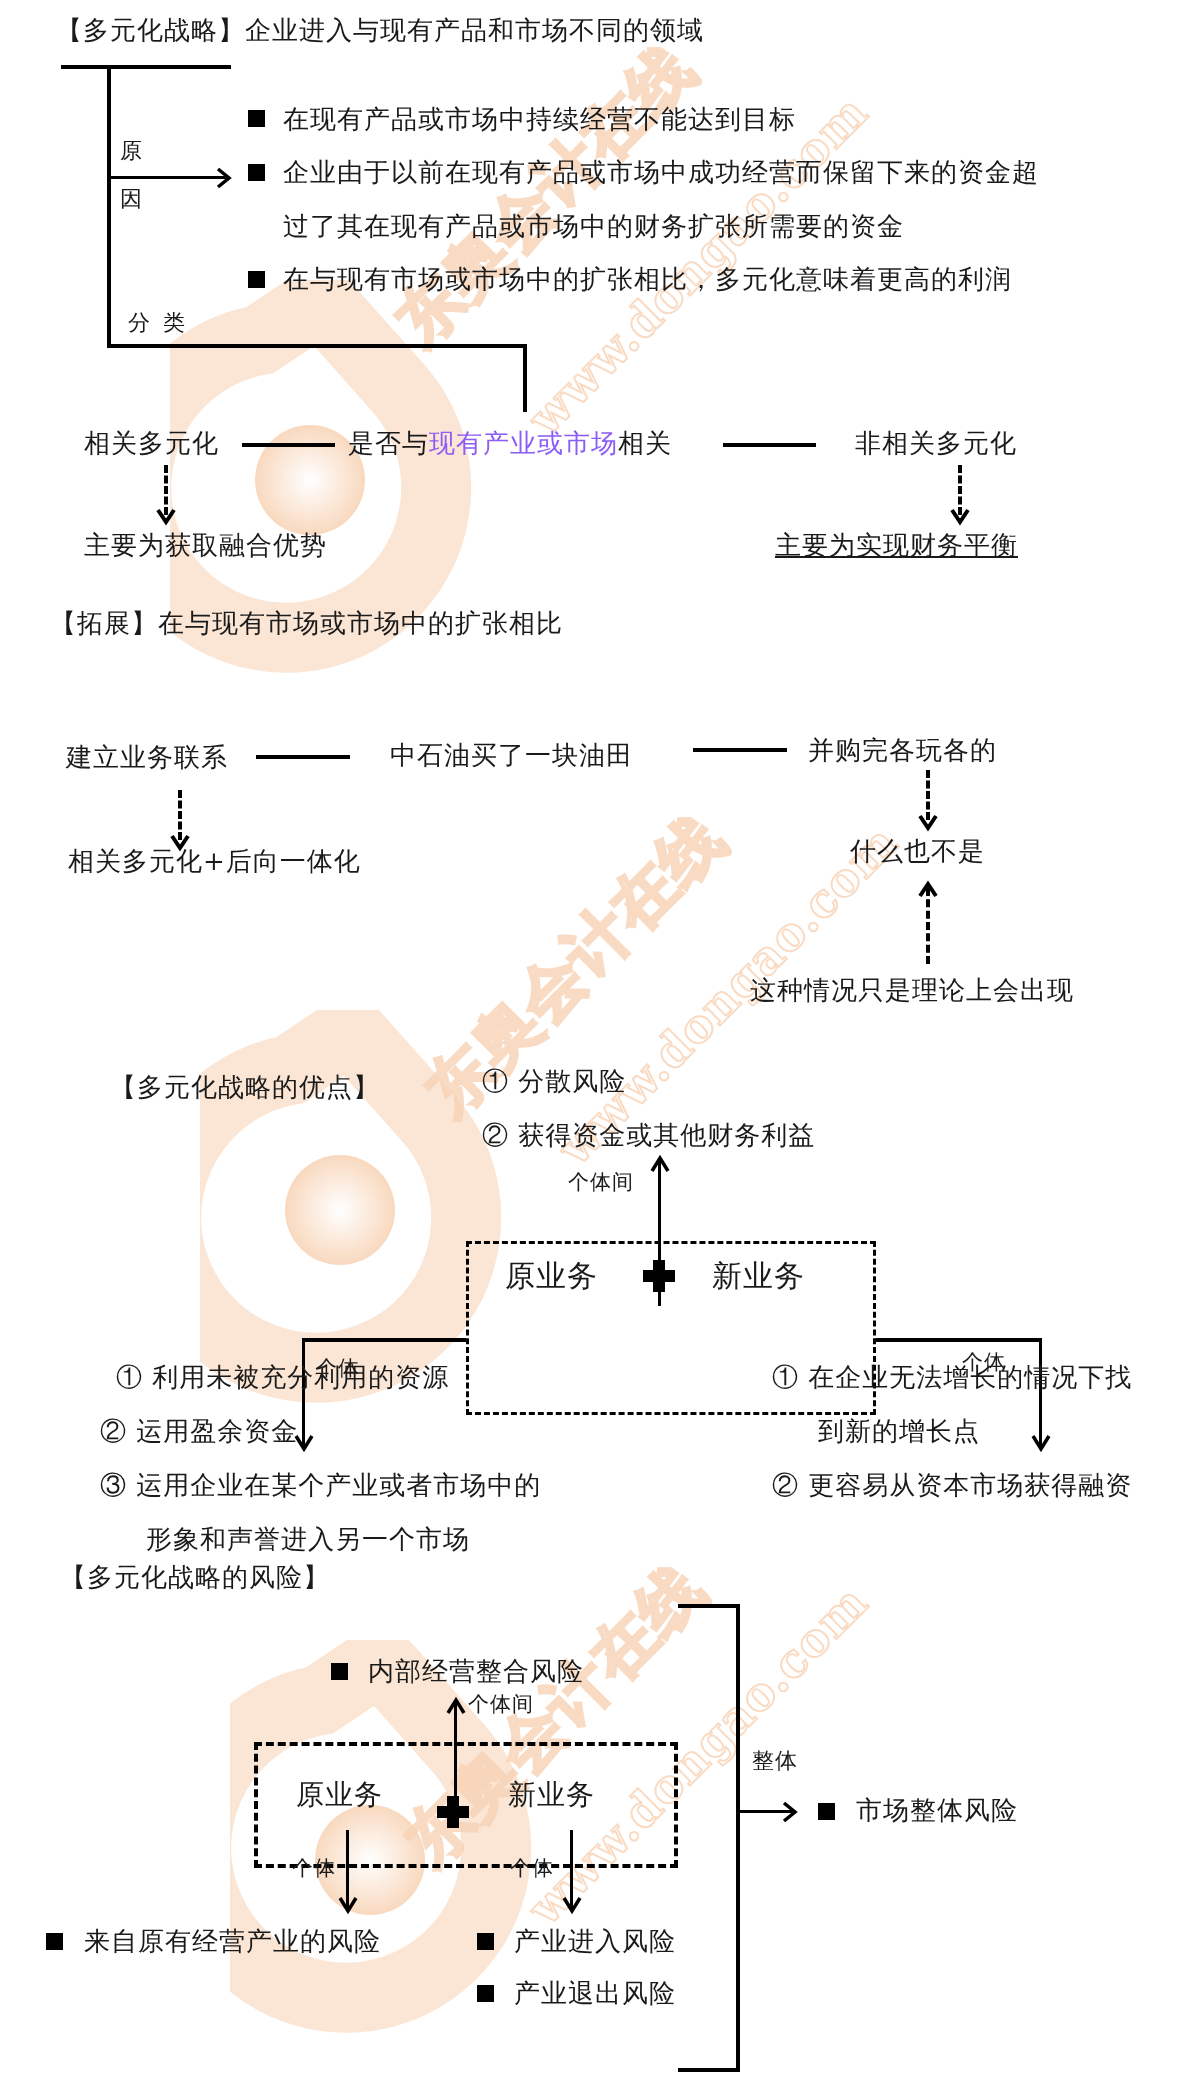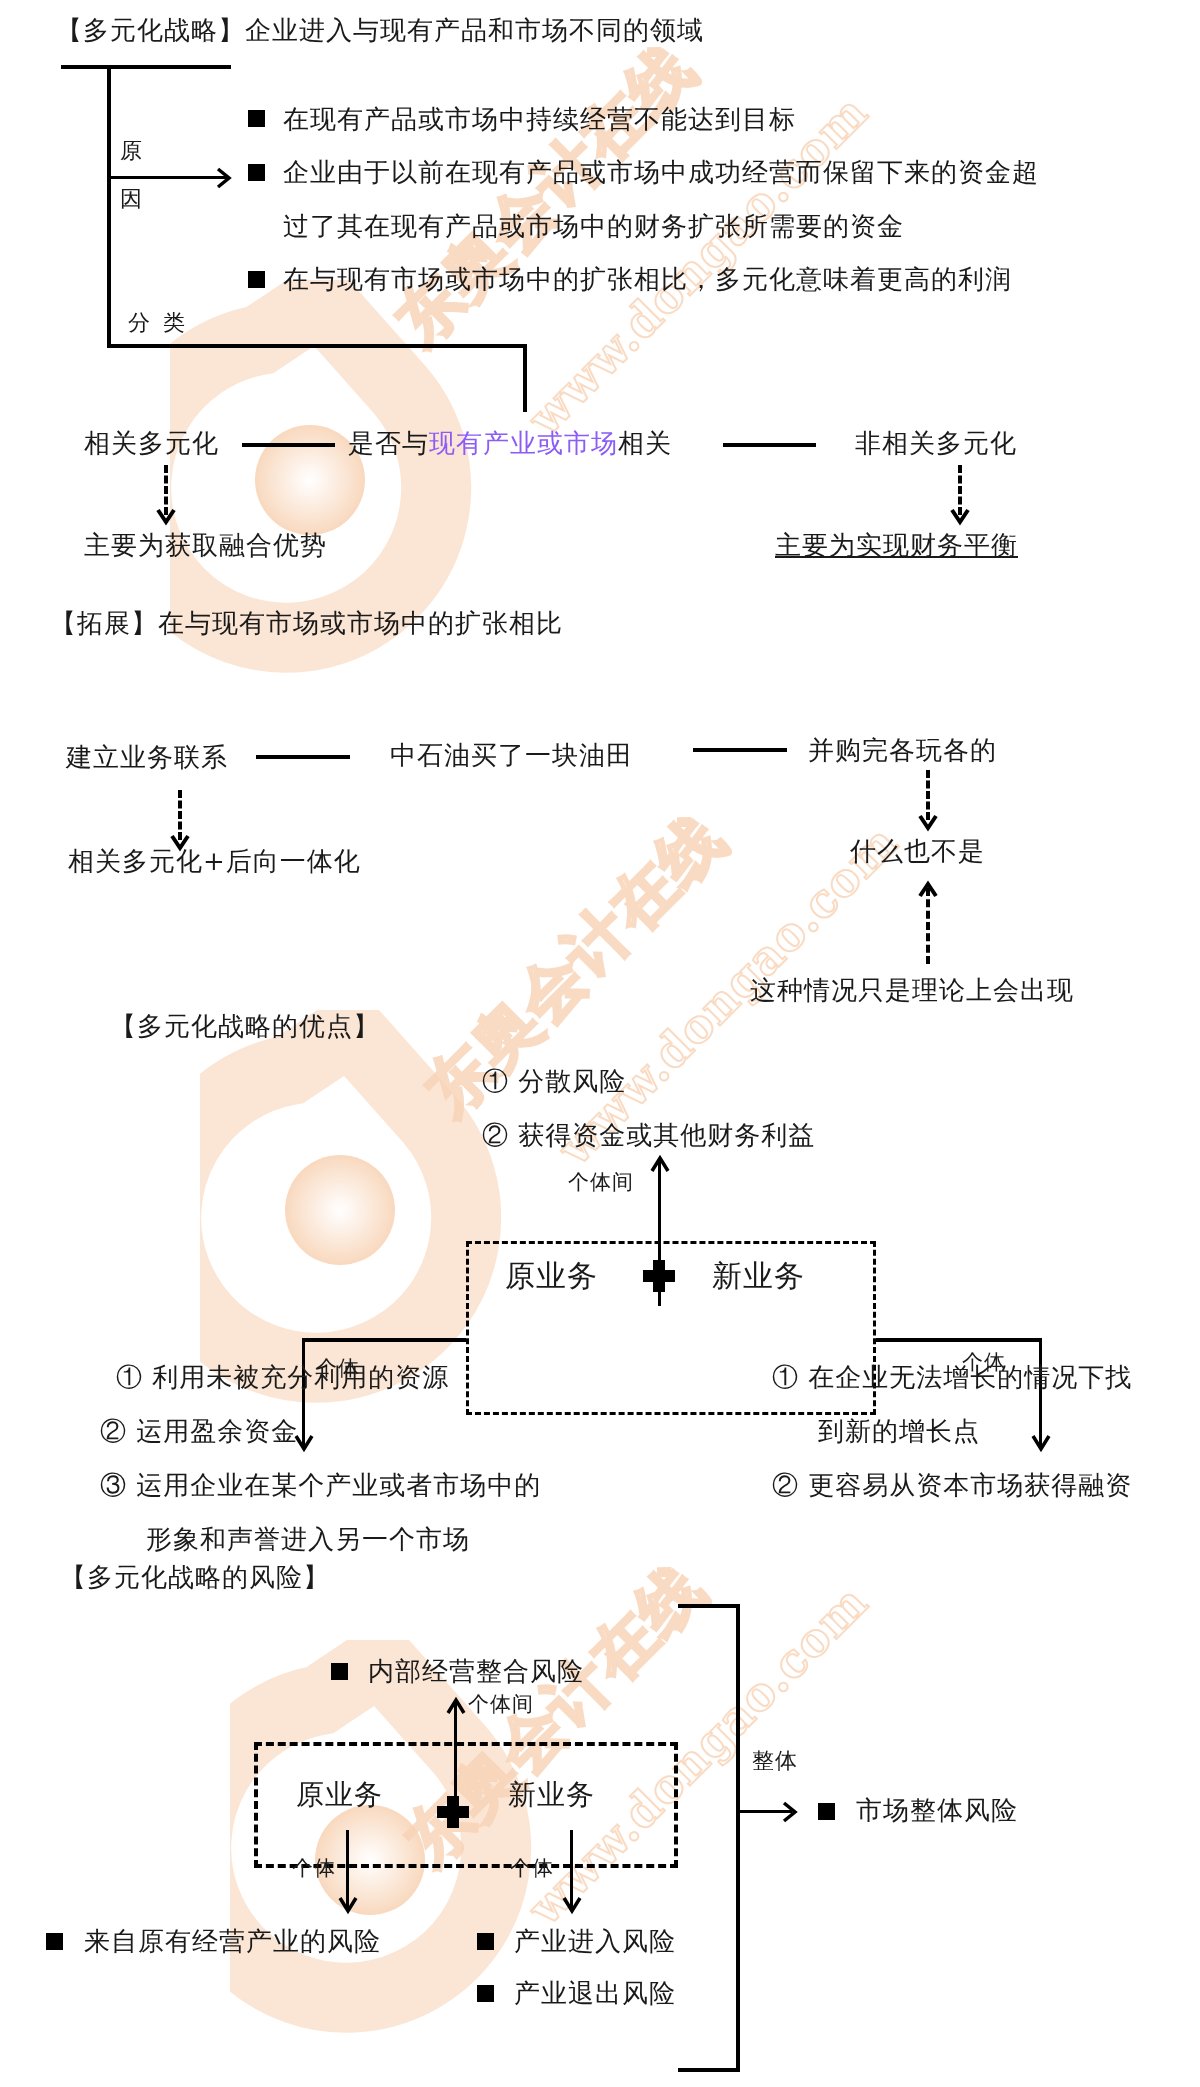--- a/index.html
+++ b/index.html
@@ -120,21 +120,21 @@
   <div class="t" style="left:850px;top:836px;">什么也不是</div>
 
   <svg class="ico" style="left:918px;top:880px" width="20" height="18">
       <polyline points="2,16 10,4 18,16" fill="none" stroke="#000" stroke-width="4"></polyline>
     </svg>
   <div class="dashv" style="left:926px;top:888px;height:76px;"></div>
   <div class="t" style="left:750px;top:975px;">这种情况只是理论上会出现</div>
 </div>
 
 <div>
-  <div class="t" style="left:110px;top:1011px;">【多元化战略的优点】</div>
+  <div class="t" style="left:110px;top:1072px;">【多元化战略的优点】</div>
 
   <div class="t" style="left:482px;top:1066px;">① 分散风险</div>
   <div class="t" style="left:482px;top:1120px;">② 获得资金或其他财务利益</div>
 
   <div class="vln" style="left:658px;top:1160px;height:146px;"></div>
   <svg class="ico" style="left:650px;top:1155px" width="20" height="18">
       <polyline points="2,16 10,3 18,16" fill="none" stroke="#000" stroke-width="3.5"></polyline>
     </svg>
   <div class="t xs" style="left:568px;top:1170px;">个体间</div>
 

